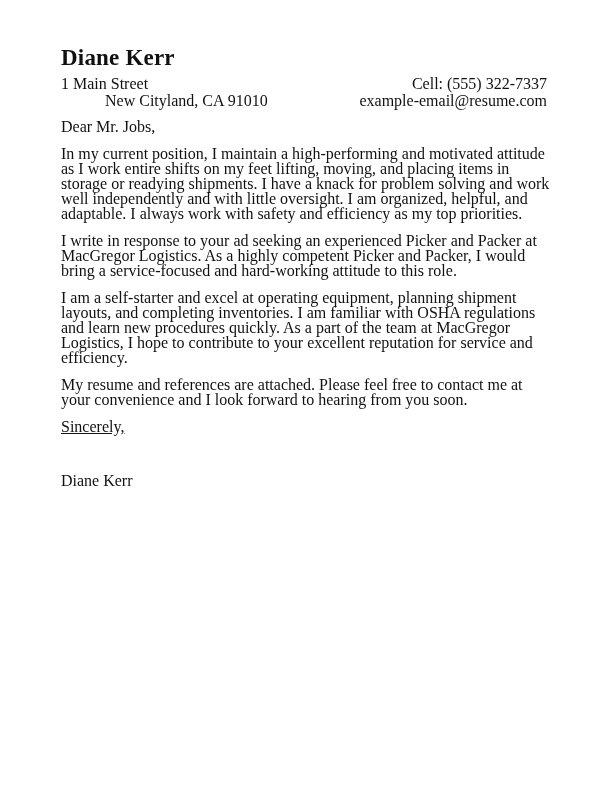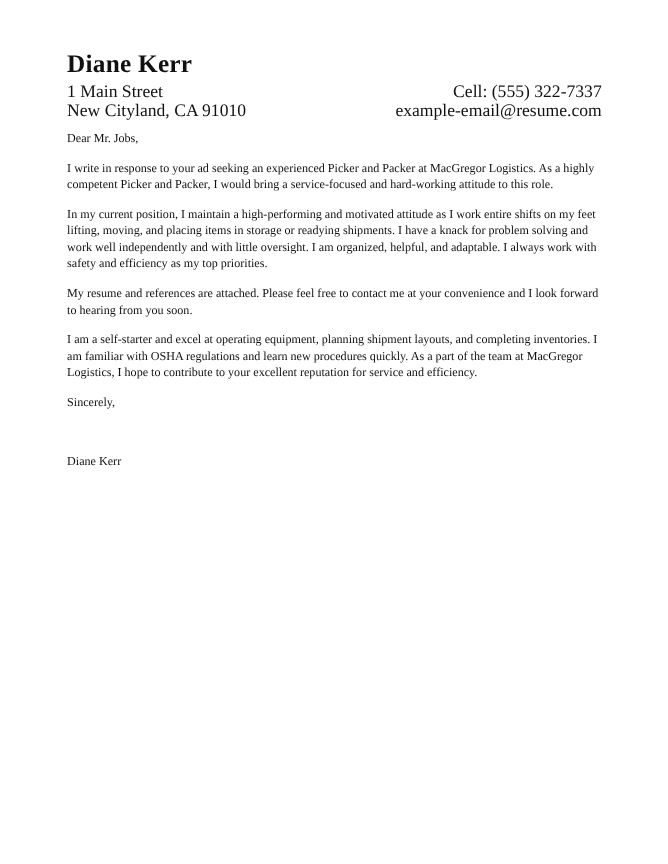--- a/index.html
+++ b/index.html
@@ -4,44 +4,44 @@
   <style>
     html, body { margin: 0; padding: 0; background: #ffffff; }
     body { width: 607px; height: 785px; position: relative; overflow: hidden;
            font-family: "Liberation Serif", "DejaVu Serif", serif; color: #111; }
     .page { position: absolute; left: 61px; top: 45px; width: 486px; }
     .name { font-weight: bold; font-size: 23px; line-height: 26px; margin: 0; letter-spacing: 0.2px; }
     .contact { position: relative; margin-top: 4px; font-size: 16px; line-height: 17px; }
     .contact .left { position: absolute; left: 0; top: 0; }
     .contact .right { position: absolute; right: 0; top: 0; text-align: center; }
     .contact-row { height: 17px; }
-    .body-text { position: absolute; left: 0; top: 74px; width: 490px; font-size: 11px; line-height: 15px; }
+    .body-text { position: absolute; left: 0; top: 74px; width: 490px; font-size: 16px; line-height: 15px; }
     .body-text p { margin: 0 0 12px 0; }
     .salutation { margin-bottom: 12px !important; }
-    .closing { margin-bottom: 39px !important; }
+    .closing { margin-bottom: 39px !important; text-decoration: underline; }
   </style>
 </head>
 <body>
 
 <div class="page">
   <h1 class="name">Diane Kerr</h1>
 
   <div class="contact">
     <div class="contact-row" style="position:relative;">
       <span class="left">1 Main Street</span>
       <span class="right">Cell: (555) 322-7337</span>
     </div>
-    <div class="contact-row" style="position:relative;">
+    <div class="contact-row" style="position:relative;margin-left:44px;">
       <span class="left">New Cityland, CA 91010</span>
       <span class="right">example-email@resume.com</span>
     </div>
   </div>
 
   <div class="body-text">
     <p class="salutation">Dear Mr. Jobs,</p>
+    <p>In my current position, I maintain a high-performing and motivated attitude as I work entire shifts on my feet lifting, moving, and placing items in storage or readying shipments. I have a knack for problem solving and work well independently and with little oversight. I am organized, helpful, and adaptable. I always work with safety and efficiency as my top priorities.</p>
     <p>I write in response to your ad seeking an experienced Picker and Packer at MacGregor Logistics. As a highly competent Picker and Packer, I would bring a service-focused and hard-working attitude to this role.</p>
-    <p>In my current position, I maintain a high-performing and motivated attitude as I work entire shifts on my feet lifting, moving, and placing items in storage or readying shipments. I have a knack for problem solving and work well independently and with little oversight. I am organized, helpful, and adaptable. I always work with safety and efficiency as my top priorities.</p>
+    <p>I am a self-starter and excel at operating equipment, planning shipment layouts, and completing inventories. I am familiar with OSHA regulations and learn new procedures quickly. As a part of the team at MacGregor Logistics, I hope to contribute to your excellent reputation for service and efficiency.</p>
     <p>My resume and references are attached. Please feel free to contact me at your convenience and I look forward to hearing from you soon.</p>
-    <p>I am a self-starter and excel at operating equipment, planning shipment layouts, and completing inventories. I am familiar with OSHA regulations and learn new procedures quickly. As a part of the team at MacGregor Logistics, I hope to contribute to your excellent reputation for service and efficiency.</p>
     <p class="closing">Sincerely,</p>
     <p>Diane Kerr</p>
   </div>
 </div>
 
 </body></html>

